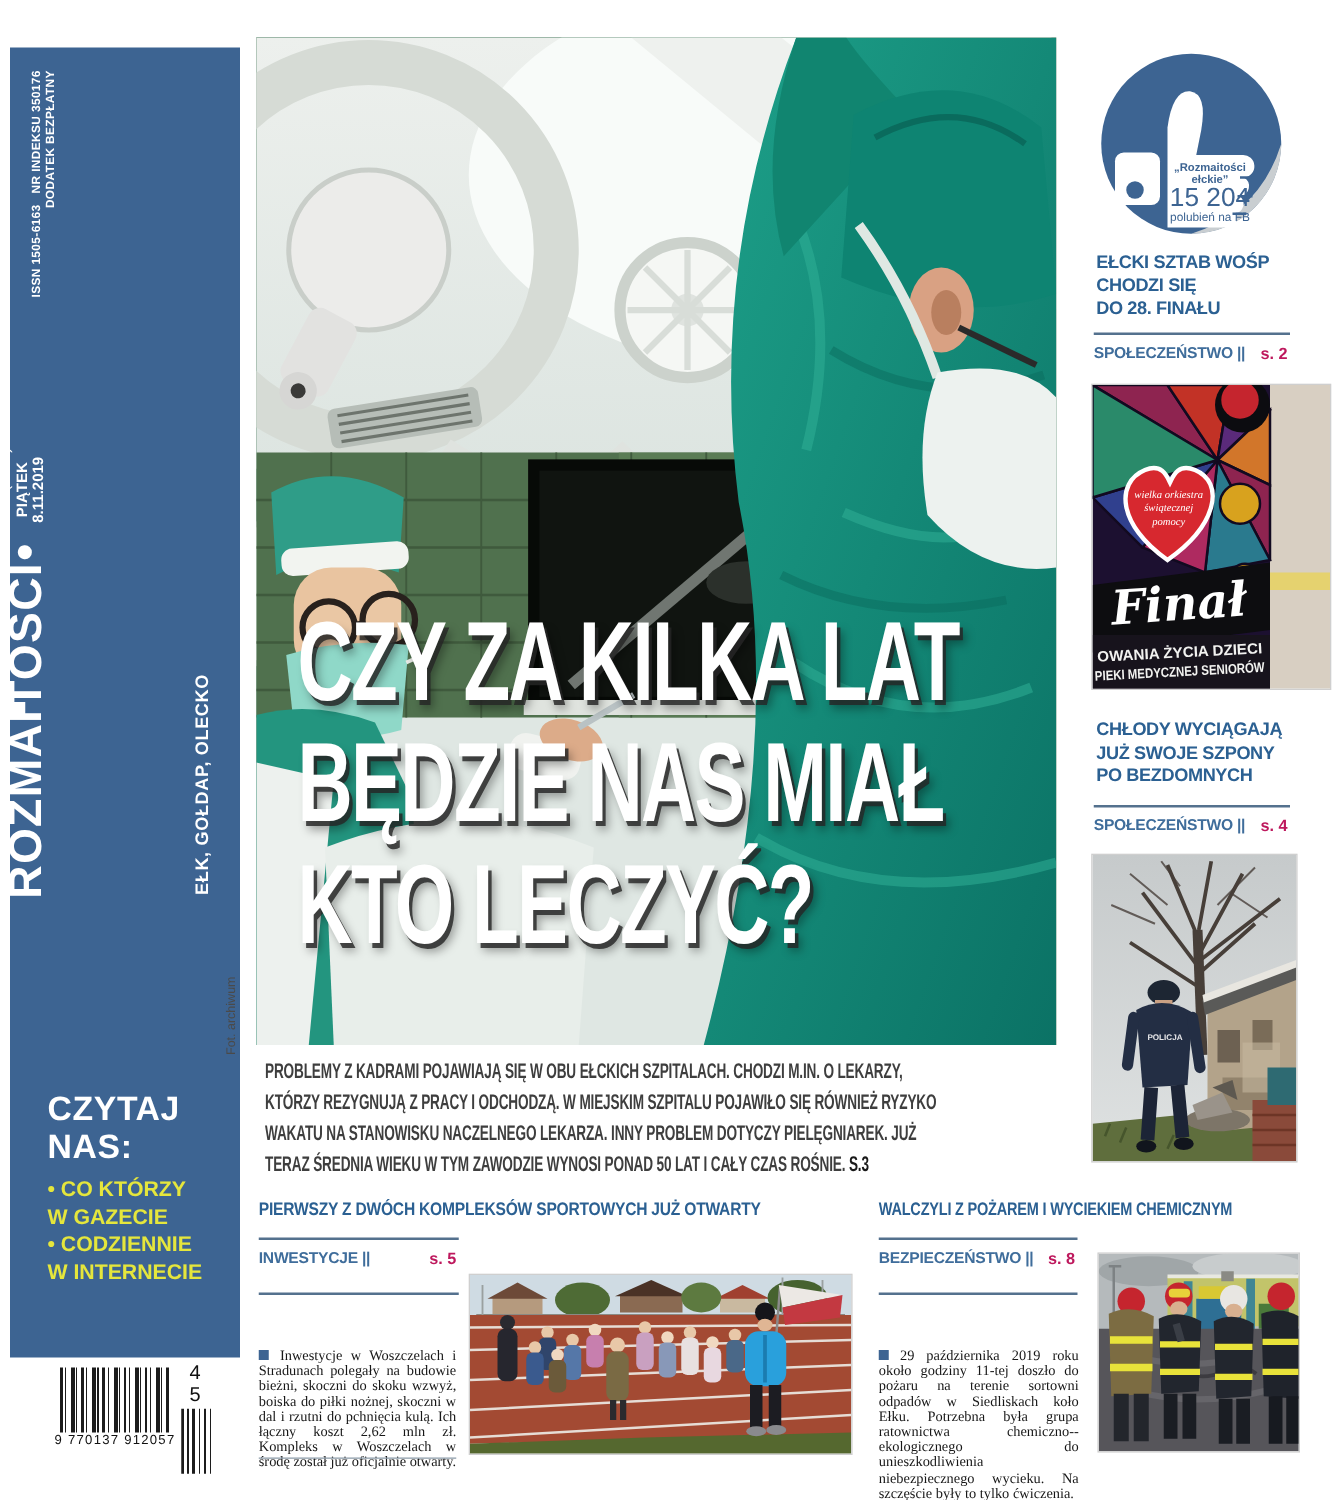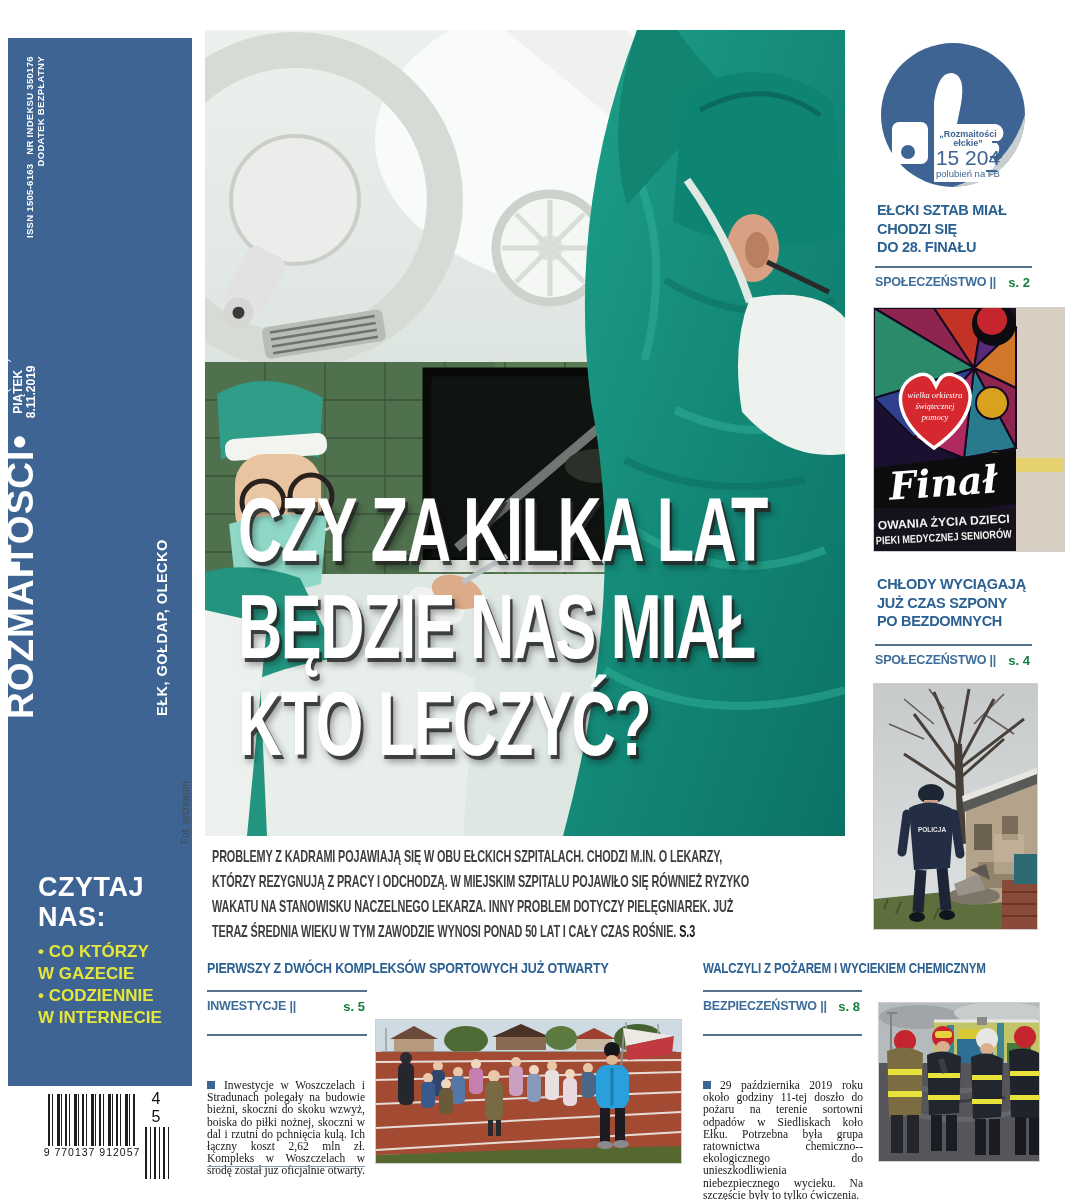--- a/index.html
+++ b/index.html
@@ -36,21 +36,21 @@
      text-shadow:4px 4px 0 rgba(38,38,38,.82),7px 7px 9px rgba(0,0,0,.35);}
   .credit{left:191px;top:833px;color:#4a4a4a;font-size:10px;}
   .lede{position:absolute;left:212px;top:844px;width:640px;height:104px;overflow:visible;}
   .lede .ln{white-space:nowrap;font-weight:bold;font-size:17px;line-height:25px;color:#3e3e3e;
      letter-spacing:-.2px;transform:scaleX(0.64);transform-origin:left top;}
   .lede .pref{color:#191919;}
   
   .sec-row{position:absolute;border-top:2px solid #54718e;border-bottom:2px solid #54718e;
      display:flex;justify-content:space-between;align-items:center;padding:5px 2px 19px 0;height:18px;}
   .sec-lab{color:#3f6d9b;font-size:12.5px;font-weight:bold;letter-spacing:-.2px;}
-  .sec-page{color:#15803d;font-size:13px;font-weight:bold;}
+  .sec-page{color:#be185d;font-size:13px;font-weight:bold;}
   .teaser-title{position:absolute;color:#2b6092;font-weight:bold;font-size:14.5px;line-height:18.5px;letter-spacing:-.3px;white-space:nowrap;}
   .bot-title{position:absolute;color:#2b6092;font-weight:bold;font-size:14.5px;white-space:nowrap;
      transform-origin:left top;letter-spacing:-.2px;}
   .body-serif{position:absolute;font-family:"Liberation Serif",serif;font-size:11.5px;line-height:12.2px;
      text-align:justify;color:#171717;margin-top:48px;}
   .bullet{display:inline-block;width:8px;height:8px;background:#3d6492;margin-right:9px;}
   .endrule{position:absolute;border-top:1.5px solid #8a9aa8;}
   .ph{position:absolute;border:1px solid #cfcfcf;overflow:hidden;background:#eee;}
   .fbbadge{position:absolute;left:880px;top:42px;width:146px;height:146px;}
 </style>
@@ -218,21 +218,21 @@
         <path d="M112,100 h12 M110,115 h12 M106,129 h11" stroke="#3d6492" stroke-width="2"></path>
       </g>
       <text x="88" y="95" text-anchor="middle" font-size="9" font-weight="bold" fill="#3d6492" font-family="Liberation Sans,sans-serif">„Rozmaitości</text>
       <text x="88" y="104" text-anchor="middle" font-size="9" font-weight="bold" fill="#3d6492" font-family="Liberation Sans,sans-serif">ełckie”</text>
       <text x="88" y="123" text-anchor="middle" font-size="21" fill="#3d6492" font-family="Liberation Sans,sans-serif">15 204</text>
       <text x="88" y="135" text-anchor="middle" font-size="9.5" fill="#3d6492" font-family="Liberation Sans,sans-serif">polubień na FB</text>
     </svg>
   </div>
 
   <div class="teaser-title" style="left:877px;top:201px;">
-    <div>EŁCKI SZTAB MIAŁ</div>
+    <div>EŁCKI SZTAB WOŚP</div>
     <div>CHODZI SIĘ</div>
     <div>DO 28. FINAŁU</div>
   </div>
   <div class="sec-row" style="left:875px;top:266px;width:155px;">
     <span class="sec-lab">SPOŁECZEŃSTWO ||</span>
     <span class="sec-page">s. 2</span>
   </div>
 
   <div class="ph" style="left:873px;top:307px;width:190px;height:243px;">
     <svg width="190" height="243" viewBox="0 0 190 243">
@@ -265,21 +265,21 @@
       <polygon points="0,160 142,142 142,196 0,214" fill="#0d0d10"></polygon>
       <text x="70" y="188" text-anchor="middle" font-size="38" font-style="italic" font-weight="bold" fill="#fff" font-family="DejaVu Serif,serif" transform="rotate(-4 70 188)">Finał</text>
       <rect x="0" y="200" width="142" height="43" fill="#17131c"></rect>
       <text x="70" y="218" text-anchor="middle" font-size="12" font-weight="bold" fill="#f2f2f0" font-family="Liberation Sans,sans-serif" textLength="132" lengthAdjust="spacingAndGlyphs" transform="rotate(-3 70 218)">OWANIA ŻYCIA DZIECI</text>
       <text x="70" y="233" text-anchor="middle" font-size="11" font-weight="bold" fill="#f2f2f0" font-family="Liberation Sans,sans-serif" textLength="136" lengthAdjust="spacingAndGlyphs" transform="rotate(-3 70 233)">PIEKI MEDYCZNEJ SENIORÓW</text>
     </svg>
   </div>
 
   <div class="teaser-title" style="left:877px;top:575px;">
     <div>CHŁODY WYCIĄGAJĄ</div>
-    <div>JUŻ CZAS SZPONY</div>
+    <div>JUŻ SWOJE SZPONY</div>
     <div>PO BEZDOMNYCH</div>
   </div>
   <div class="sec-row" style="left:875px;top:644px;width:155px;">
     <span class="sec-lab">SPOŁECZEŃSTWO ||</span>
     <span class="sec-page">s. 4</span>
   </div>
 
   <div class="ph" style="left:873px;top:683px;width:163px;height:245px;">
     <svg width="163" height="245" viewBox="0 0 163 245">
       <defs>

